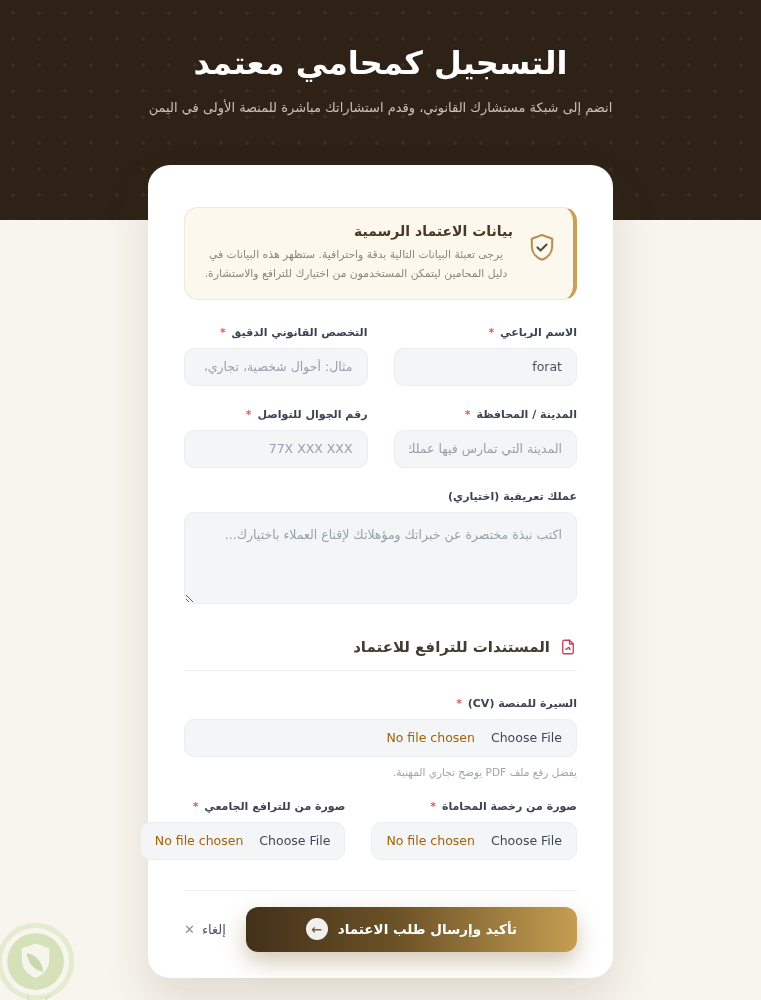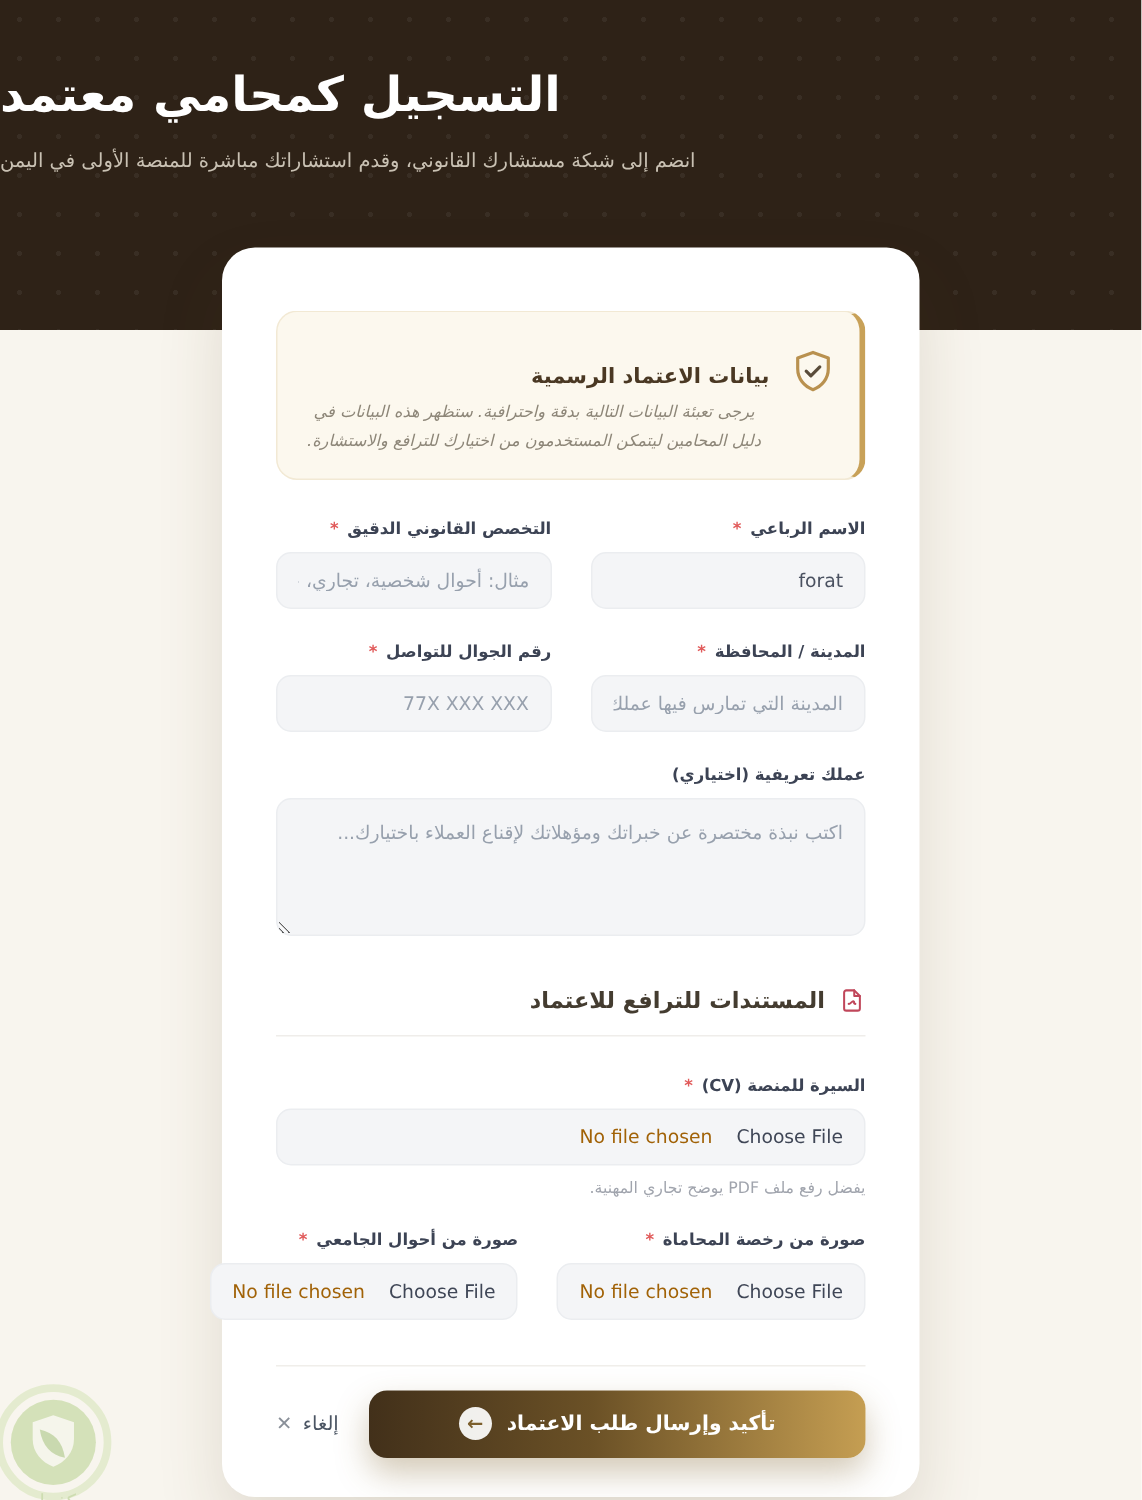--- a/index.html
+++ b/index.html
@@ -11,21 +11,21 @@
     font-family: "DejaVu Sans", sans-serif;
     direction: rtl;
   }
 
   
   .hero {
     height: 220px;
     background-color: #2e2217;
     background-image: radial-gradient(rgba(255,255,255,.055) 1.6px, transparent 1.7px);
     background-size: 26px 26px;
-    text-align: left;
+    text-align: center;
     padding-top: 44px;
     color: #fff;
   }
   .hero h1 { font-size: 32px; font-weight: bold; letter-spacing: 0; margin-bottom: 18px; }
   .hero p  { font-size: 13px; color: #c9c1b3; }
 
   
   .card {
     position: absolute;
     top: 165px; left: 148px;
@@ -42,22 +42,22 @@
     background: #fcf8ee;
     border: 1px solid #f2e9d4;
     border-right: 4px solid #c8a158;
     border-radius: 14px;
     padding: 15px 14px;
     display: flex;
     gap: 12px;
     align-items: flex-start;
   }
   .intro .shield { flex: 0 0 34px; margin-top: 8px; }
-  .intro-title { font-size: 14px; font-weight: bold; color: #4a3823; margin-bottom: 7px; text-align: right; margin-top: 20px; }
-  .intro-desc  { font-size: 10.8px; color: #8d8678; line-height: 1.75; text-align: center; font-style: italic; }
+  .intro-title { font-size: 14px; font-weight: bold; color: #4a3823; margin-bottom: 7px; text-align: right; }
+  .intro-desc  { font-size: 10.8px; color: #8d8678; line-height: 1.75; text-align: center; }
 
   
   .grid2 { display: grid; grid-template-columns: 1fr 1fr; column-gap: 26px; row-gap: 22px; }
   .field { display: block; }
   .lbl {
     display: block;
     font-size: 11px; font-weight: bold; color: #3c4354;
     margin-bottom: 9px;
   }
   .req { color: #e15b5b; margin-right: 2px; }
@@ -204,21 +204,21 @@
 
   <div class="grid2 mt22">
     <div class="field">
       <span class="lbl"><span>صورة من رخصة المحاماة</span> <span class="req">*</span></span>
       <div class="filebox">
         <span class="file-btn" dir="ltr">Choose File</span>
         <span class="file-stat" dir="ltr">No file chosen</span>
       </div>
     </div>
     <div class="field">
-      <span class="lbl"><span>صورة من أحوال الجامعي</span> <span class="req">*</span></span>
+      <span class="lbl"><span>صورة من للترافع الجامعي</span> <span class="req">*</span></span>
       <div class="filebox">
         <span class="file-btn" dir="ltr">Choose File</span>
         <span class="file-stat" dir="ltr">No file chosen</span>
       </div>
     </div>
   </div>
 
   <div class="footer">
     <button class="submit-btn">
       <span>تأكيد وإرسال طلب الاعتماد</span>

